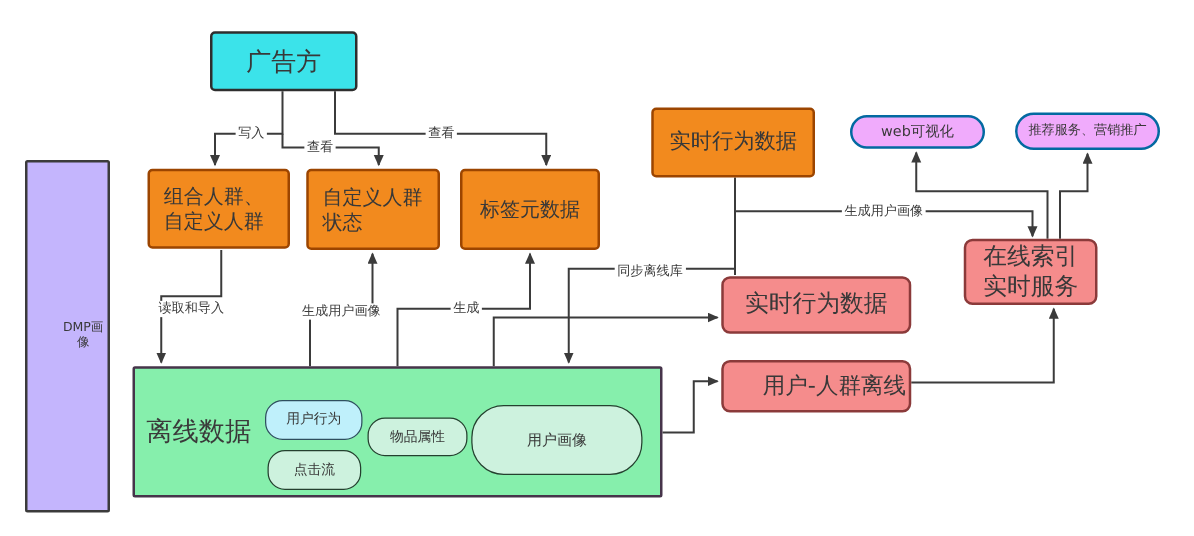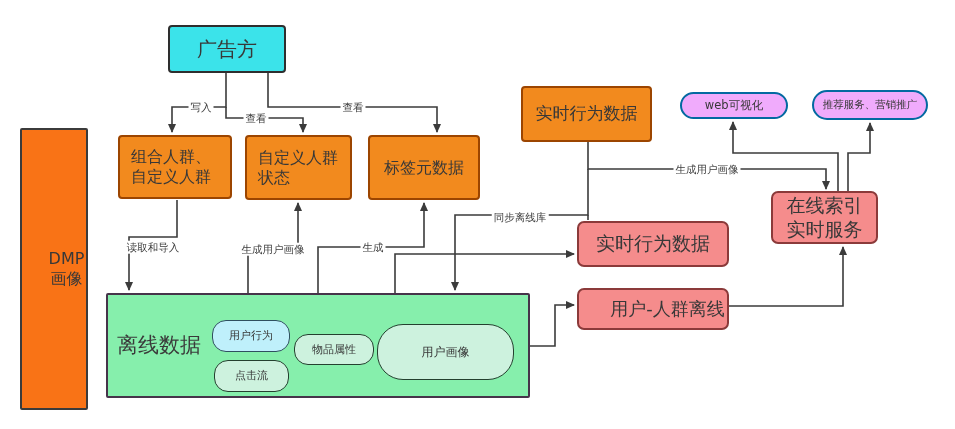--- a/index.html
+++ b/index.html
@@ -9,21 +9,21 @@
   }
   .layer{position:absolute;left:0;top:0;pointer-events:none;}
   .node{
     position:absolute;box-sizing:border-box;display:flex;align-items:center;justify-content:center;
     text-align:center;white-space:pre-line;line-height:1.25;color:#383838;
   }
   .cyan{background:#3BE3EA;border:2px solid #2E2E2E;border-radius:4px;font-size:20px;}
   .orange{background:#F28A1E;border:2px solid #9C4500;border-radius:4px;font-size:16px;}
   .ta-l{justify-content:flex-start;text-align:left;padding-left:11px;}
   .pinknode{background:#F58C8C;border:2px solid #8B3A3A;border-radius:7px;}
-  .dmp{background:#f97316;border:2px solid #3B3B3B;border-radius:2px;font-size:16px;padding-left:25px;}
+  .dmp{background:#c4b5fd;border:2px solid #3B3B3B;border-radius:2px;font-size:10px;padding-left:25px;}
   .pill{background:#f0abfc;border:2px solid #0369a1;border-radius:15px;}
   .bigbox{background:#86efac;border:2px solid #46344A;border-radius:2px;}
   .innermint{background:#CDF2DE;border:1.8px solid #24402F;border-radius:14px;font-size:11px;}
   .innerblue{background:#BFF0FB;border:1.8px solid #2F4F5F;border-radius:14px;font-size:11px;font-family:Liberation Serif, serif;}
   .biglabel{position:absolute;left:9px;top:0;height:100%;display:flex;align-items:center;font-size:21px;color:#3A3A3A;}
   .edge-label{
     position:absolute;transform:translate(-50%,-50%);background:#ffffff;padding:0 2px;
     font-size:10.5px;color:#3C3C3C;white-space:nowrap;line-height:1.2;
   }
 </style>

